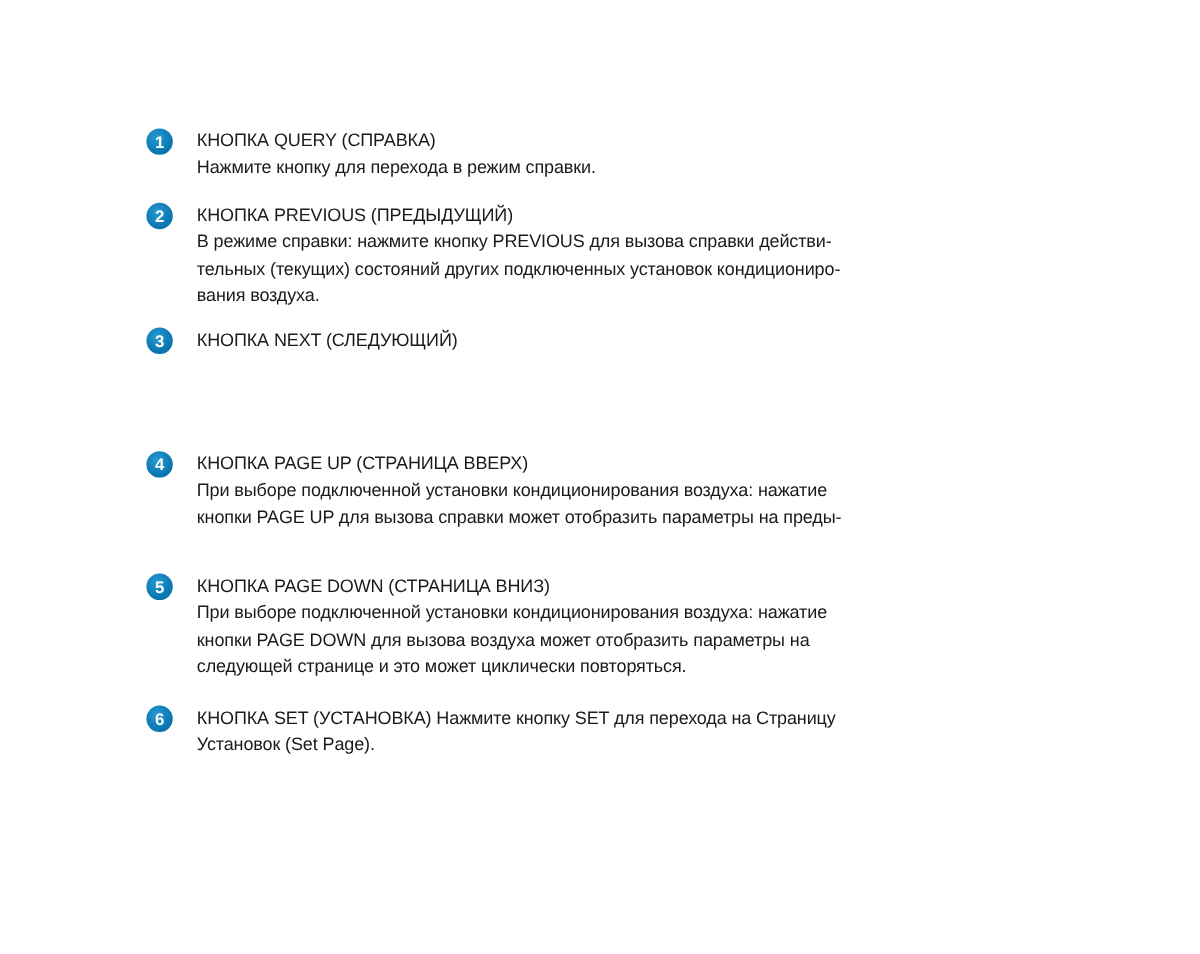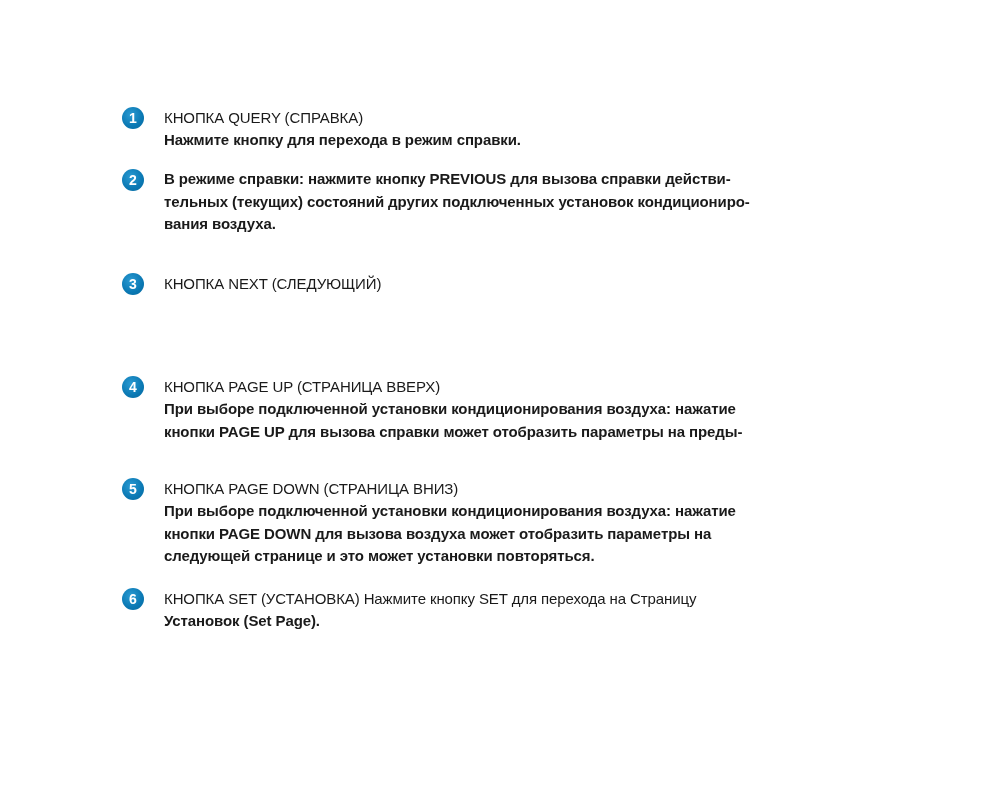--- a/index.html
+++ b/index.html
@@ -48,38 +48,38 @@
       white-space: nowrap;
     }
     .desc {
       font-size: 15px;
       line-height: 22.5px;
       letter-spacing: -0.1px;
     }
     .desc .line {
       display: block;
       white-space: nowrap;
-      font-weight: bold;
     }
   </style>
 </head>
 <body>
 
 <div class="list">
 
   <div class="item" style="height:62px;">
     <span class="badge">1</span>
     <div class="title">КНОПКА QUERY (СПРАВКА)</div>
     <div class="desc">
       <span class="line">Нажмите кнопку для перехода в режим справки.</span>
     </div>
   </div>
 
   <div class="item" style="height:104px;">
     <span class="badge">2</span>
+    <div class="title">КНОПКА PREVIOUS (ПРЕДЫДУЩИЙ)</div>
     <div class="desc">
       <span class="line">В режиме справки: нажмите кнопку PREVIOUS для вызова справки действи-</span>
       <span class="line">тельных (текущих) состояний других подключенных установок кондициониро-</span>
       <span class="line">вания воздуха.</span>
     </div>
   </div>
 
   <div class="item" style="height:103px;">
     <span class="badge">3</span>
     <div class="title">КНОПКА NEXT (СЛЕДУЮЩИЙ)</div>
@@ -93,21 +93,21 @@
       <span class="line">кнопки PAGE UP для вызова справки может отобразить параметры на преды-</span>
     </div>
   </div>
 
   <div class="item" style="height:110px;">
     <span class="badge">5</span>
     <div class="title">КНОПКА PAGE DOWN (СТРАНИЦА ВНИЗ)</div>
     <div class="desc">
       <span class="line">При выборе подключенной установки кондиционирования воздуха: нажатие</span>
       <span class="line">кнопки PAGE DOWN для вызова воздуха может отобразить параметры на</span>
-      <span class="line">следующей странице и это может установки повторяться.</span>
+      <span class="line">следующей странице и это может циклически повторяться.</span>
     </div>
   </div>
 
   <div class="item" style="height:50px;">
     <span class="badge">6</span>
     <div class="title">КНОПКА SET (УСТАНОВКА) Нажмите кнопку SET для перехода на Страницу</div>
     <div class="desc">
       <span class="line">Установок (Set Page).</span>
     </div>
   </div>

